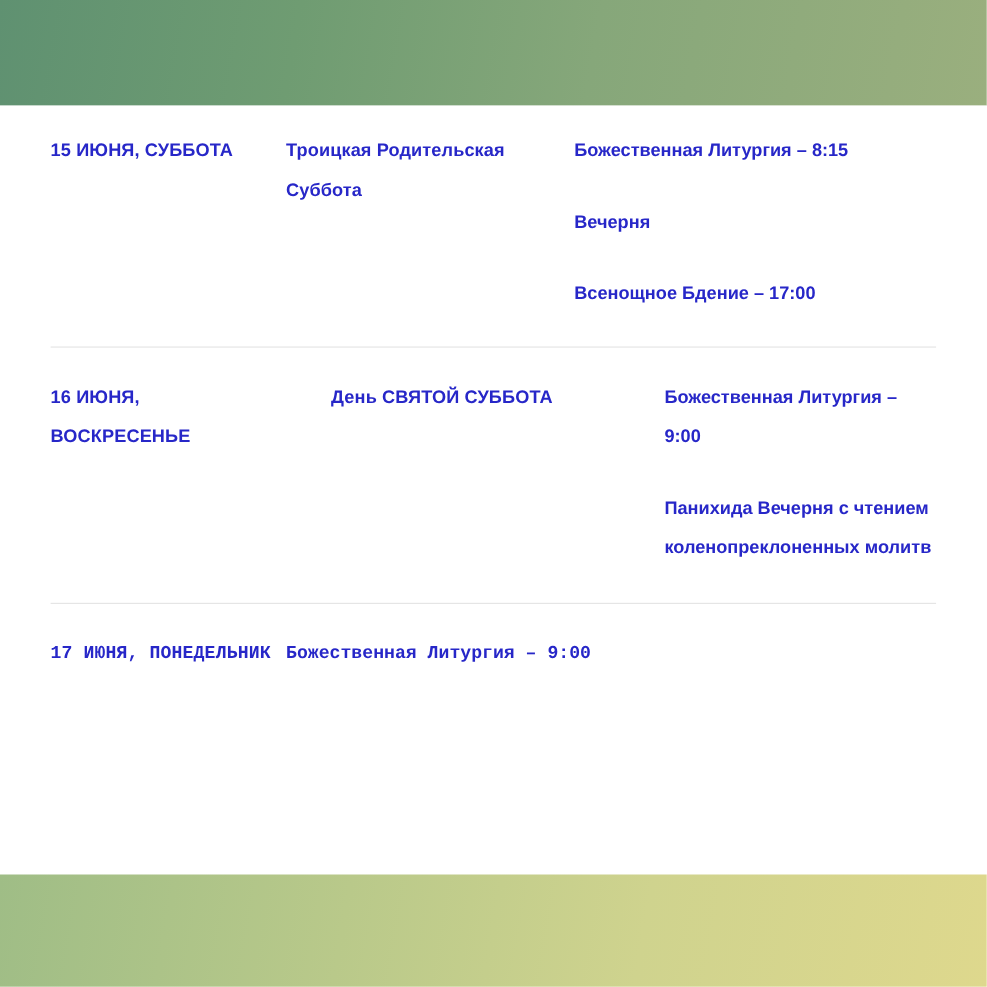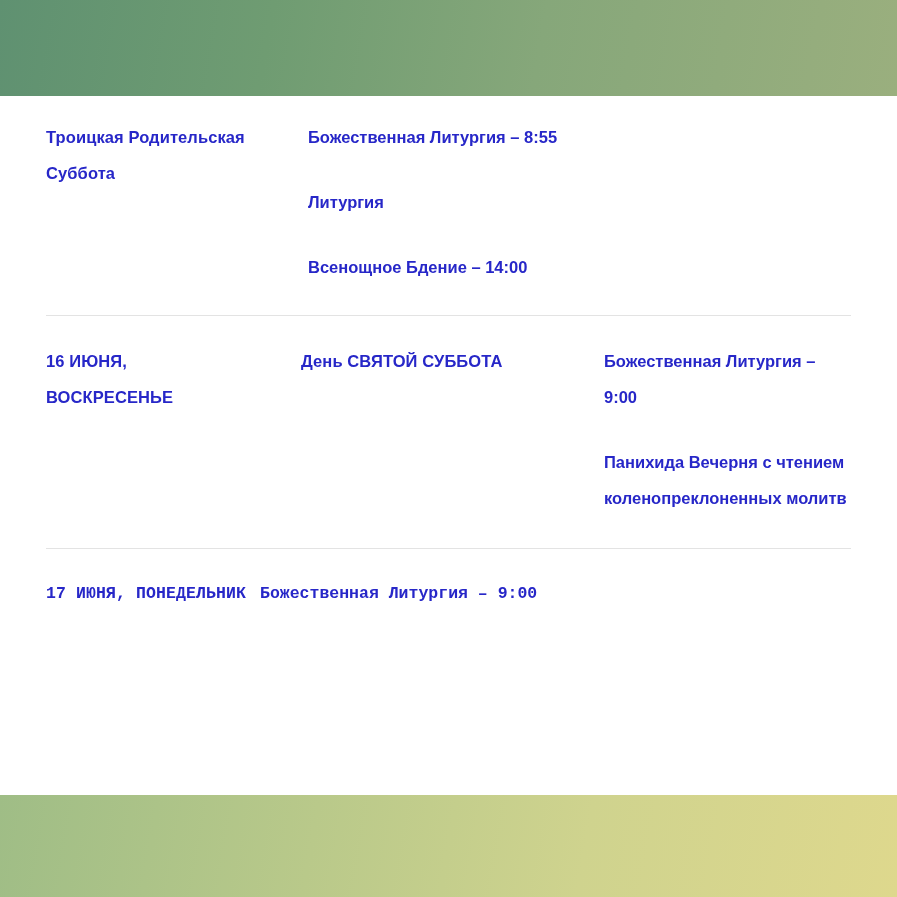--- a/index.html
+++ b/index.html
@@ -95,27 +95,30 @@
 </head>
 <body>
 
 <div class="page">
 
   <div class="band band-top"></div>
 
   <div class="content">
 
     <div class="row-wrap row-1">
+      <div class="col-date">
+        <div class="cell-text date-text">15 ИЮНЯ, СУББОТА</div>
+      </div>
       <div class="col-feast">
         <div class="cell-text">Троицкая Родительская Суббота</div>
       </div>
       <div class="col-services">
-        <div class="service-item">Божественная Литургия – 8:55</div>
-        <div class="service-item">Литургия</div>
-        <div class="service-item">Всенощное Бдение – 14:00</div>
+        <div class="service-item">Божественная Литургия – 8:15</div>
+        <div class="service-item">Вечерня</div>
+        <div class="service-item">Всенощное Бдение – 17:00</div>
       </div>
     </div>
 
     <div class="row-wrap row-2">
       <div class="col-date">
         <div class="cell-text date-text">16 ИЮНЯ, ВОСКРЕСЕНЬЕ</div>
       </div>
       <div class="col-feast">
         <div class="cell-text">День СВЯТОЙ СУББОТА</div>
       </div>

